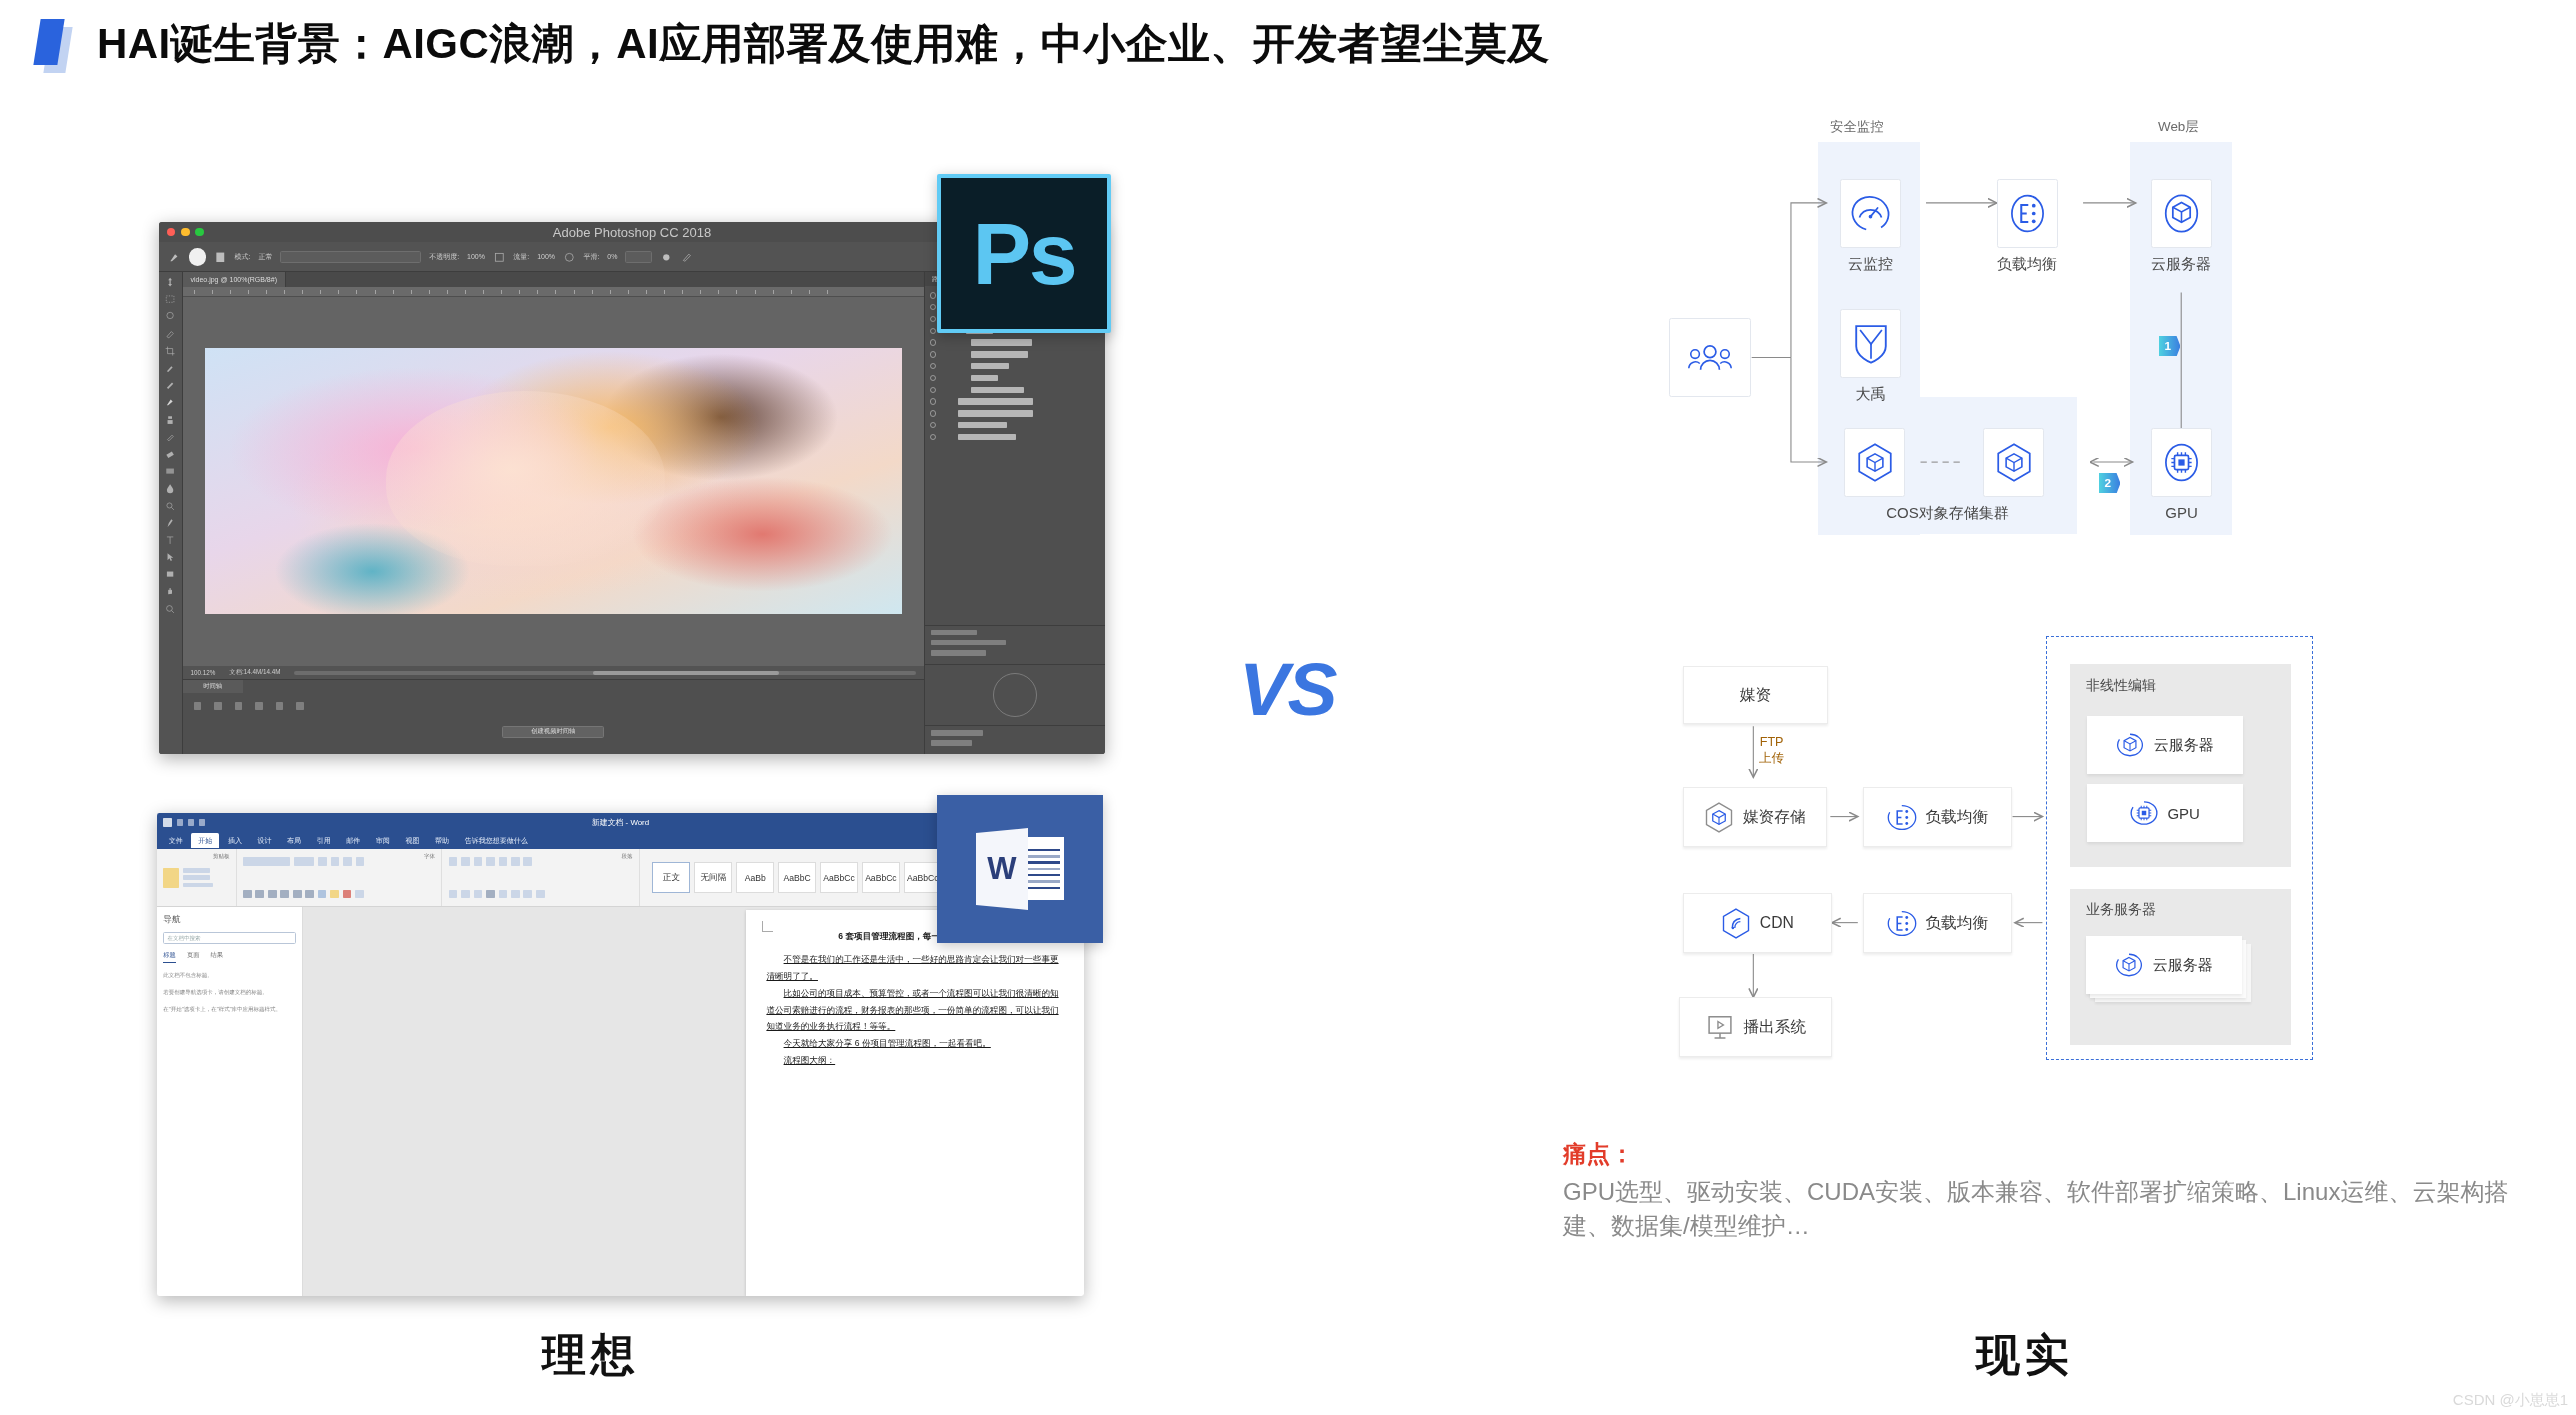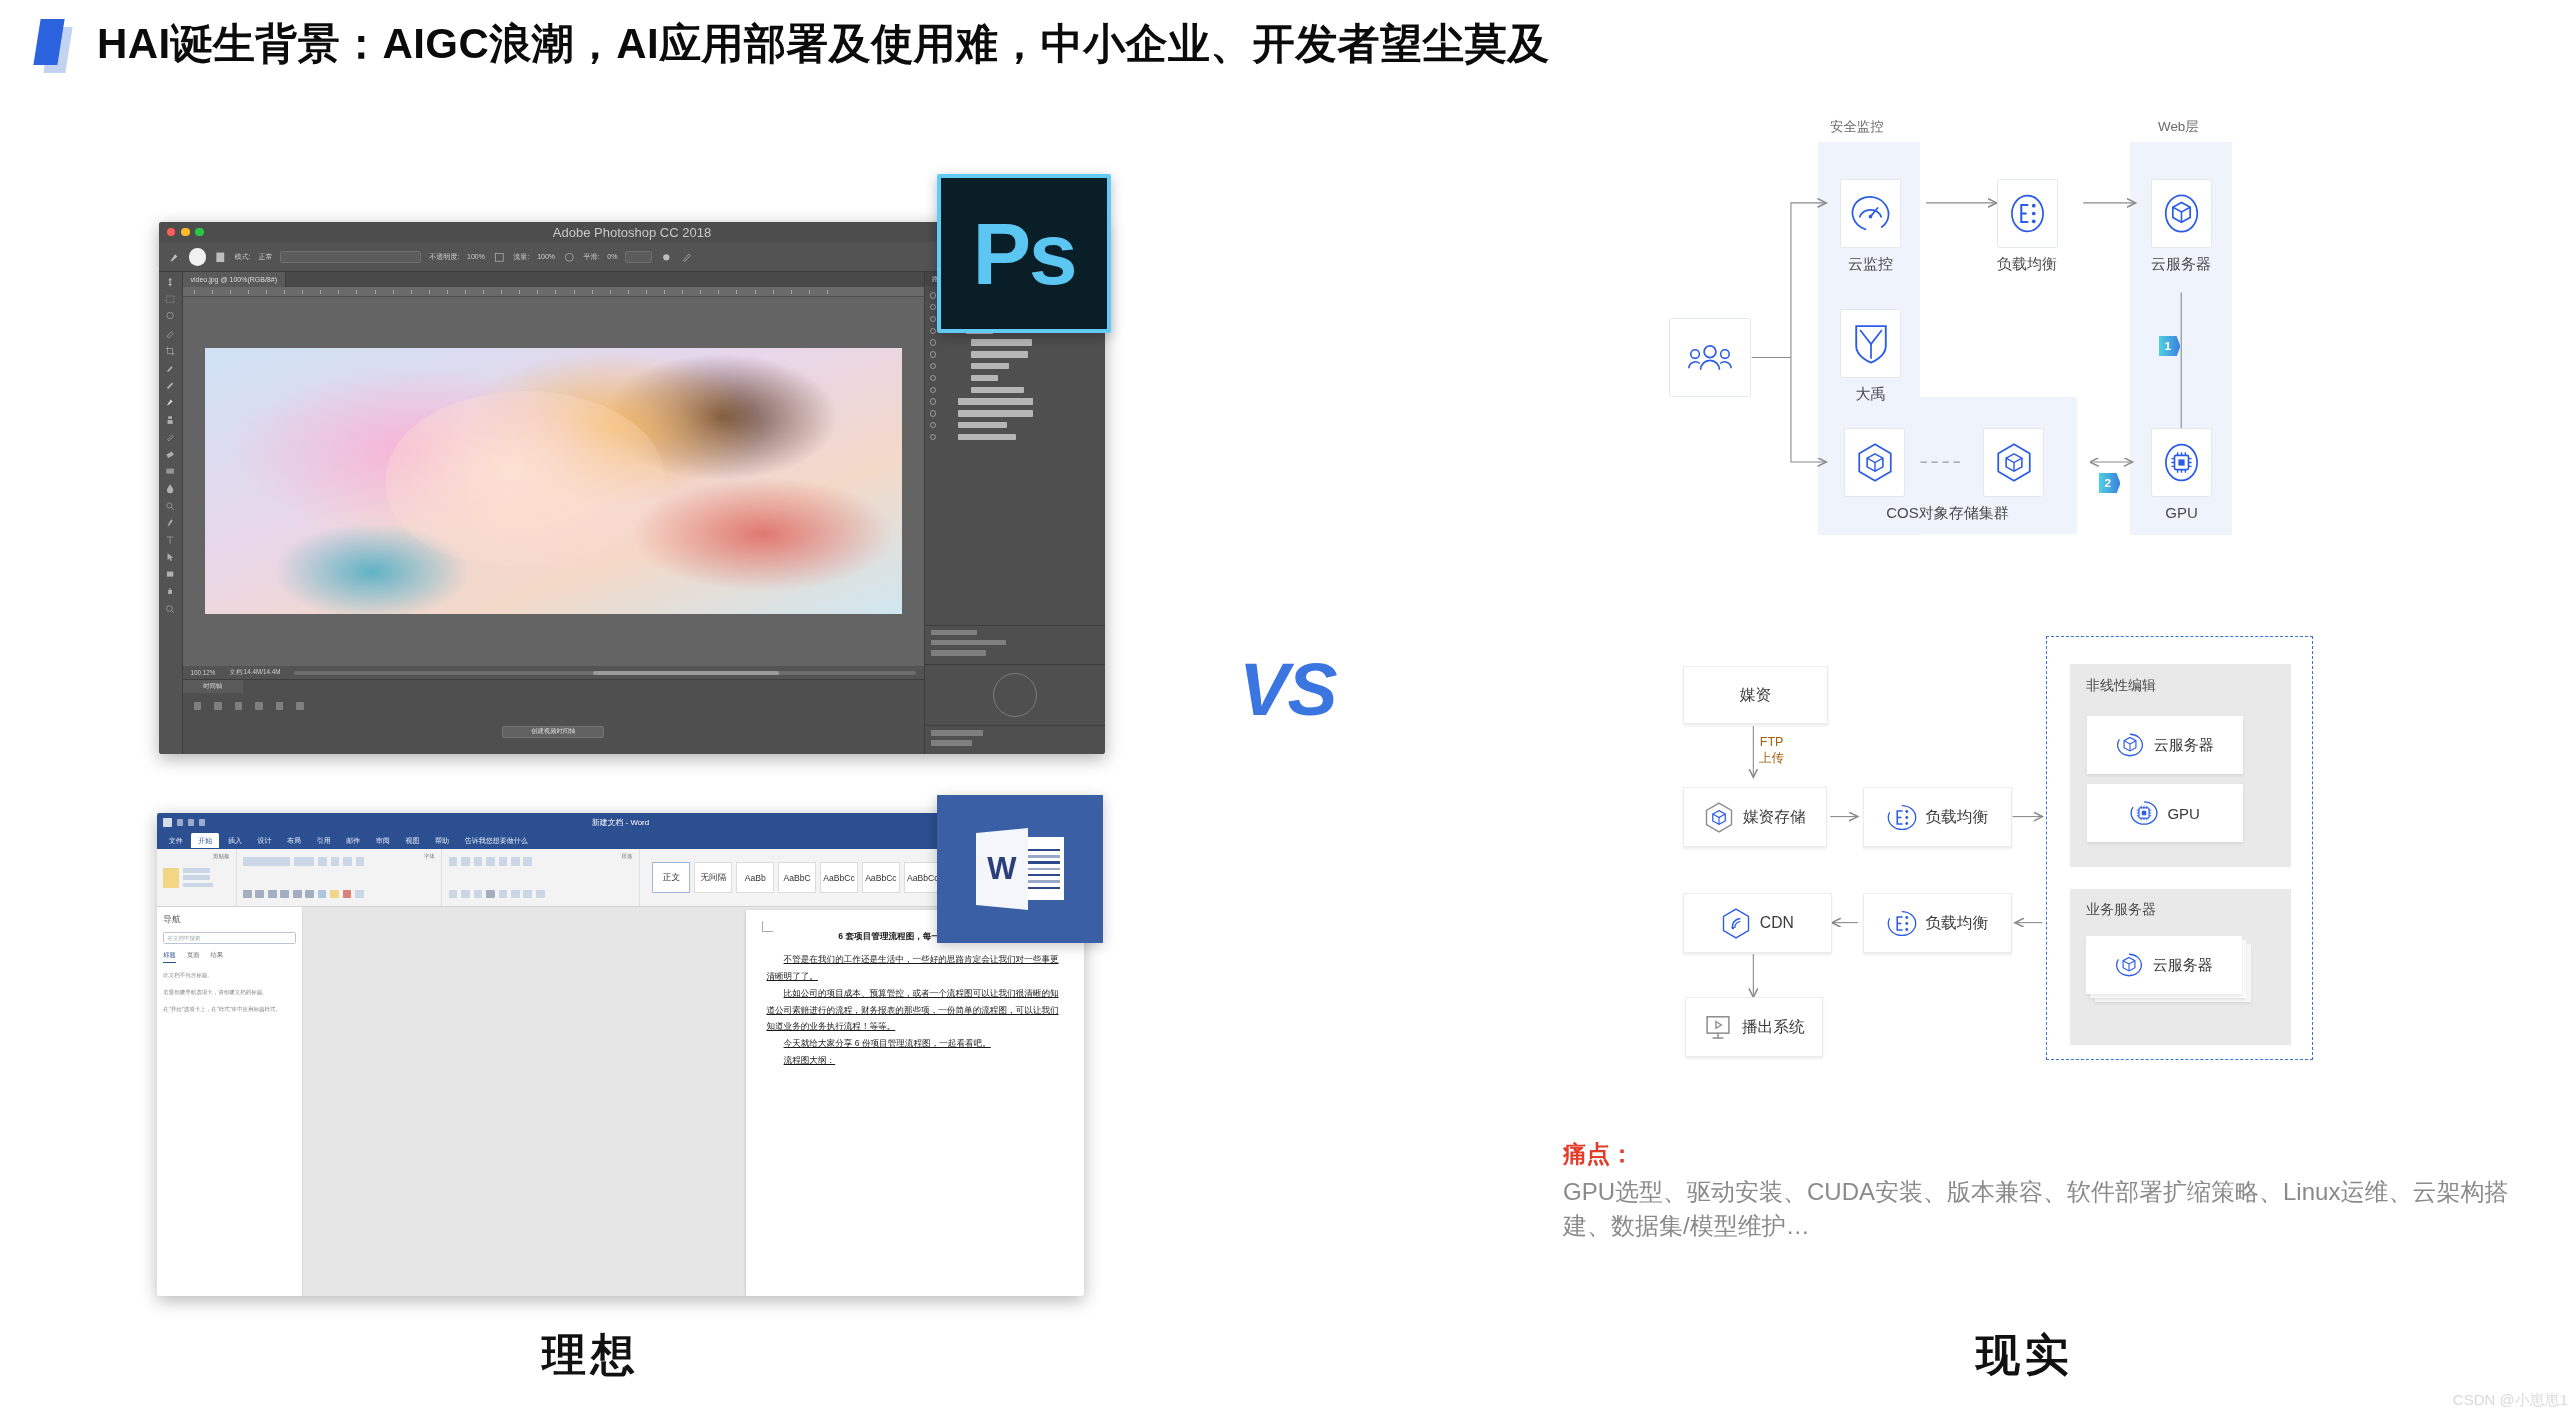--- a/index.html
+++ b/index.html
@@ -838,21 +838,21 @@
         <ellipse cx="25" cy="26" rx="20" ry="23" fill="none" stroke="#2b5ce6" stroke-width="2.2" stroke-dasharray="110 24" transform="rotate(-90 25 26)"></ellipse>
         <path d="M26 15 H17 V37 H26" fill="none" stroke="#2b5ce6" stroke-width="2.6"></path>
         <path d="M17 26 H24" fill="none" stroke="#2b5ce6" stroke-width="2.6"></path>
         <circle cx="33" cy="16" r="2.4" fill="#2b5ce6"></circle>
         <circle cx="33" cy="26" r="2.4" fill="#2b5ce6"></circle>
         <circle cx="33" cy="36" r="2.4" fill="#2b5ce6"></circle>
       </svg>
       <span>负载均衡</span>
     </div>
 
-    <div class="bnode" style="left:77px; top:369px; width:138px; height:60px;text-align:right;">
+    <div class="bnode" style="left:71px; top:369px; width:153px; height:60px;text-align:right;">
       <svg width="30" height="30" viewBox="0 0 44 44">
         <rect x="6" y="7" width="32" height="24" fill="none" stroke="#8d8d8d" stroke-width="2.2"></rect>
         <path d="M19 14 L27 19 L19 24 Z" fill="none" stroke="#8d8d8d" stroke-width="2"></path>
         <path d="M14 38 H30 M22 31 V38" stroke="#8d8d8d" stroke-width="2.2"></path>
       </svg>
       <span>播出系统</span>
     </div>
 
     <div class="dash-zone" style="left:438px; top:7.9px; width:267px; height:424px;"></div>
 

